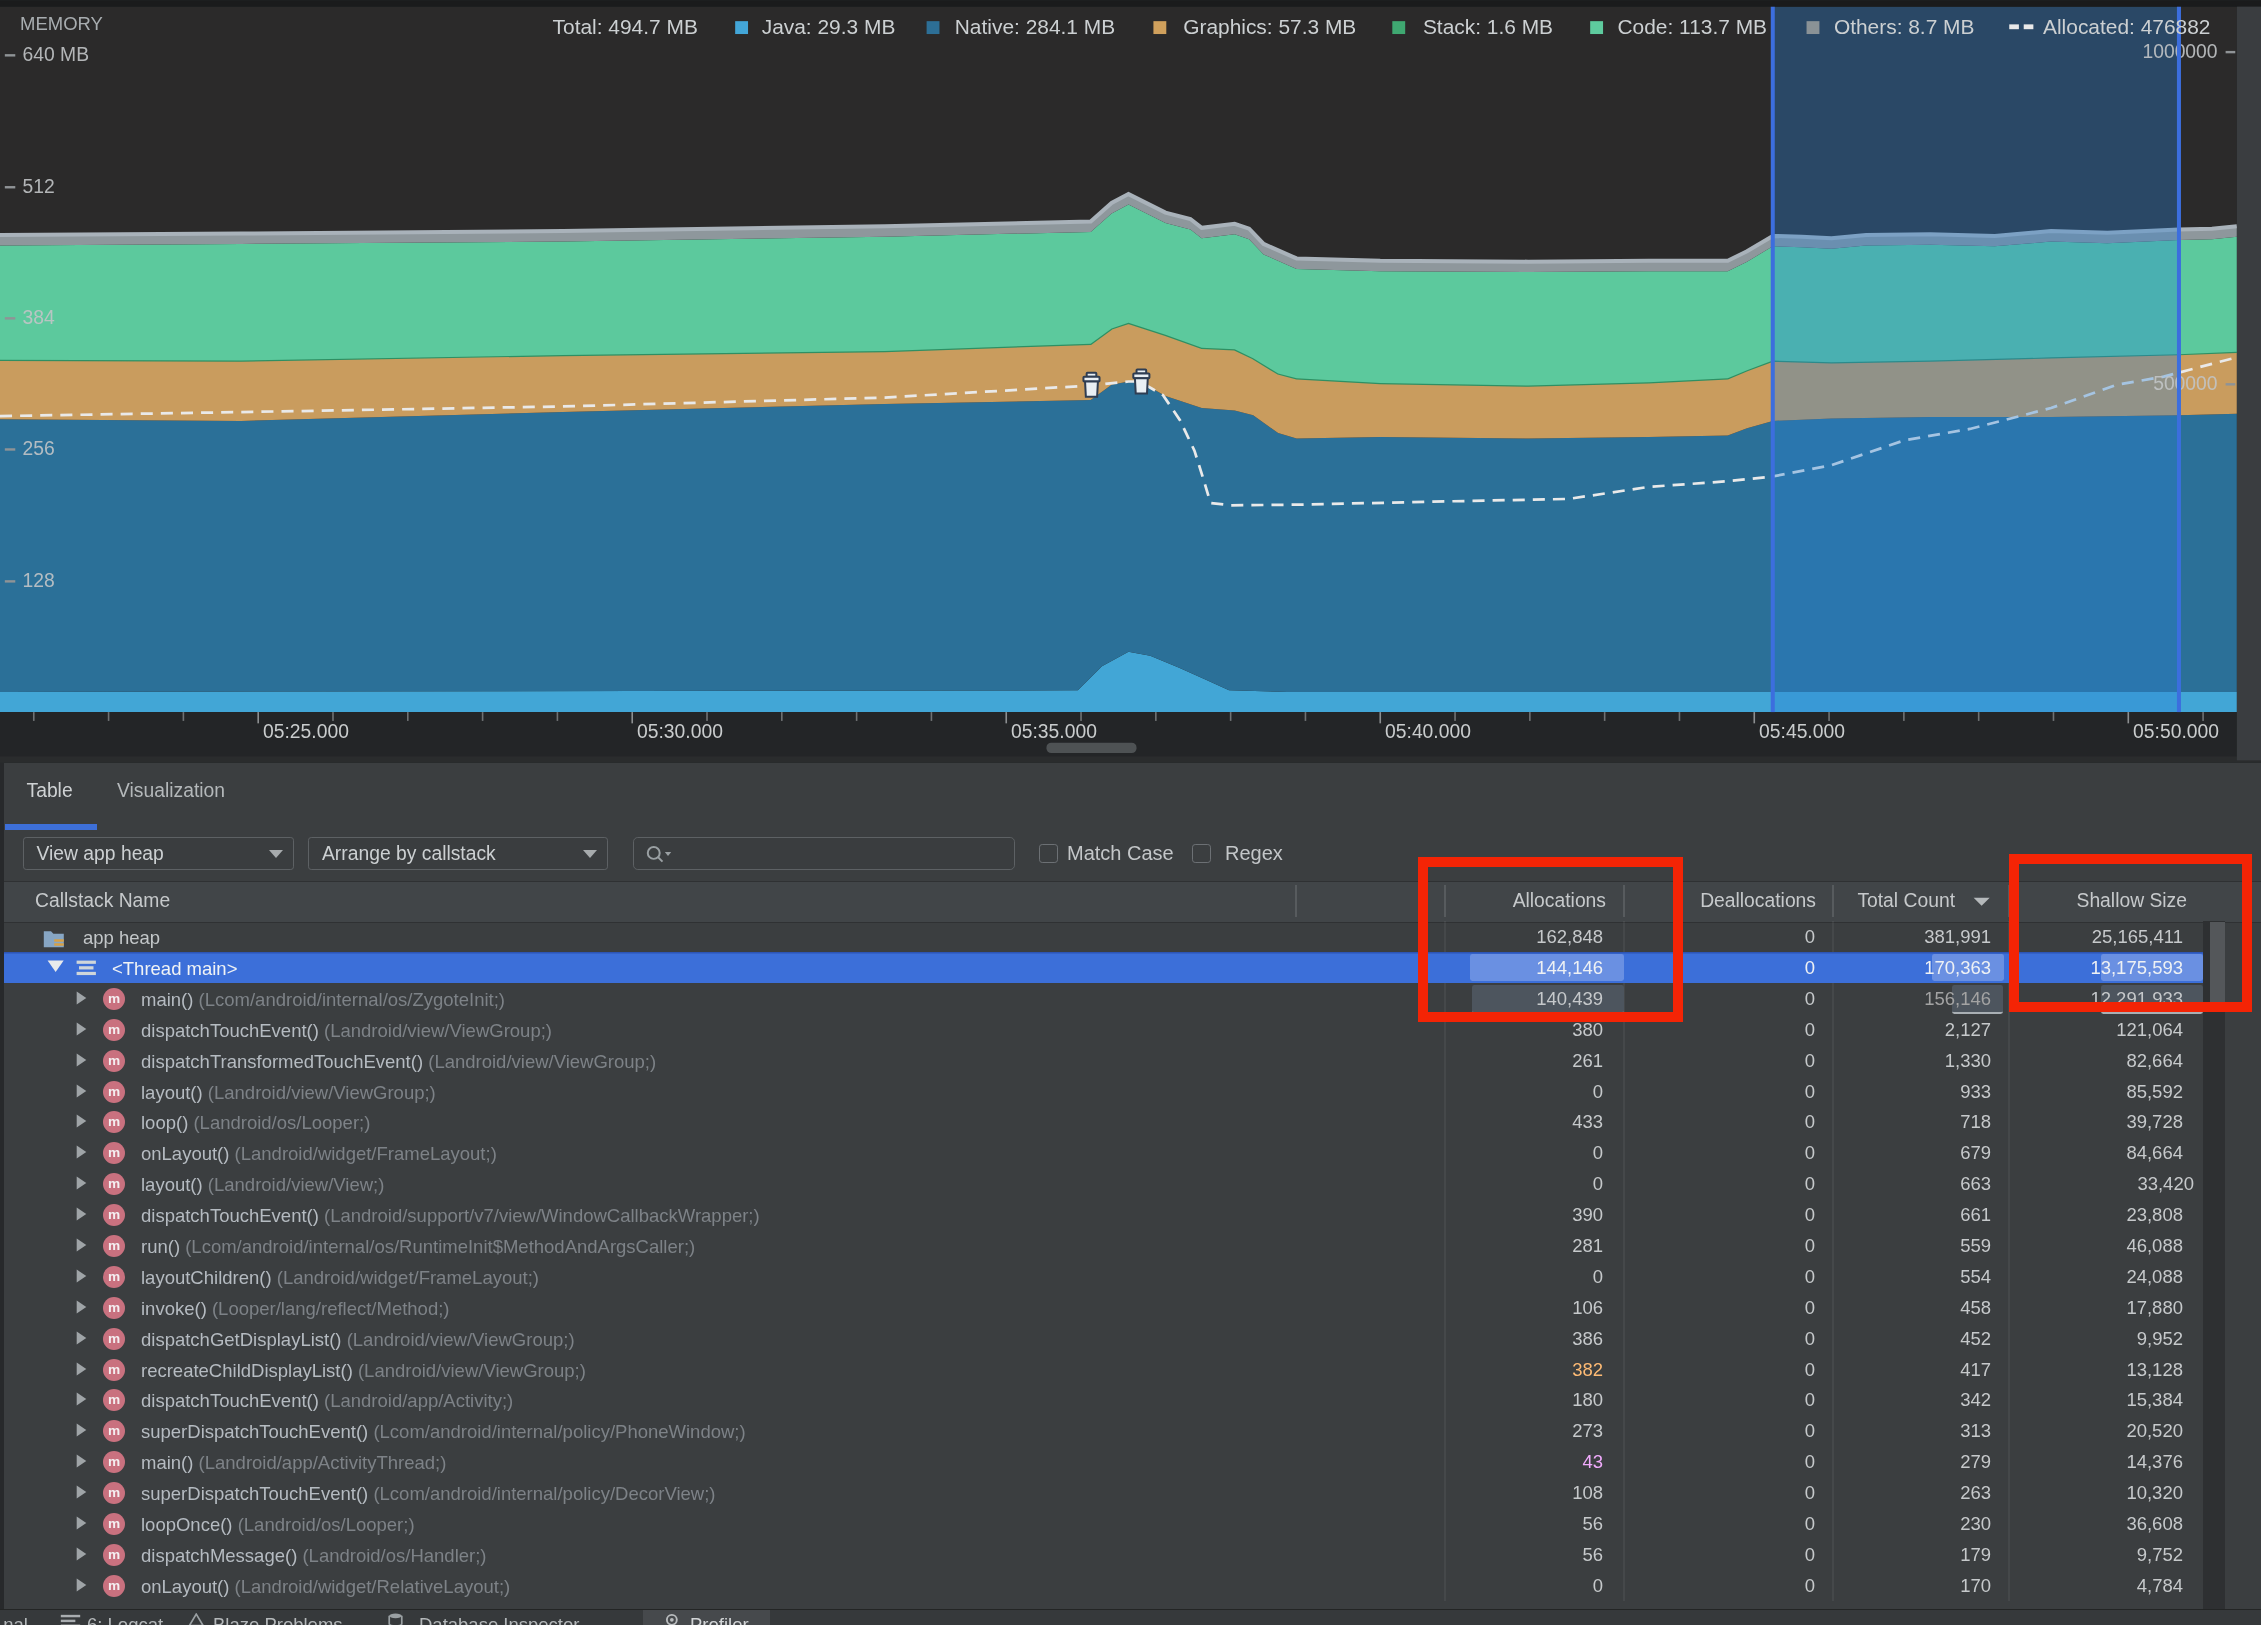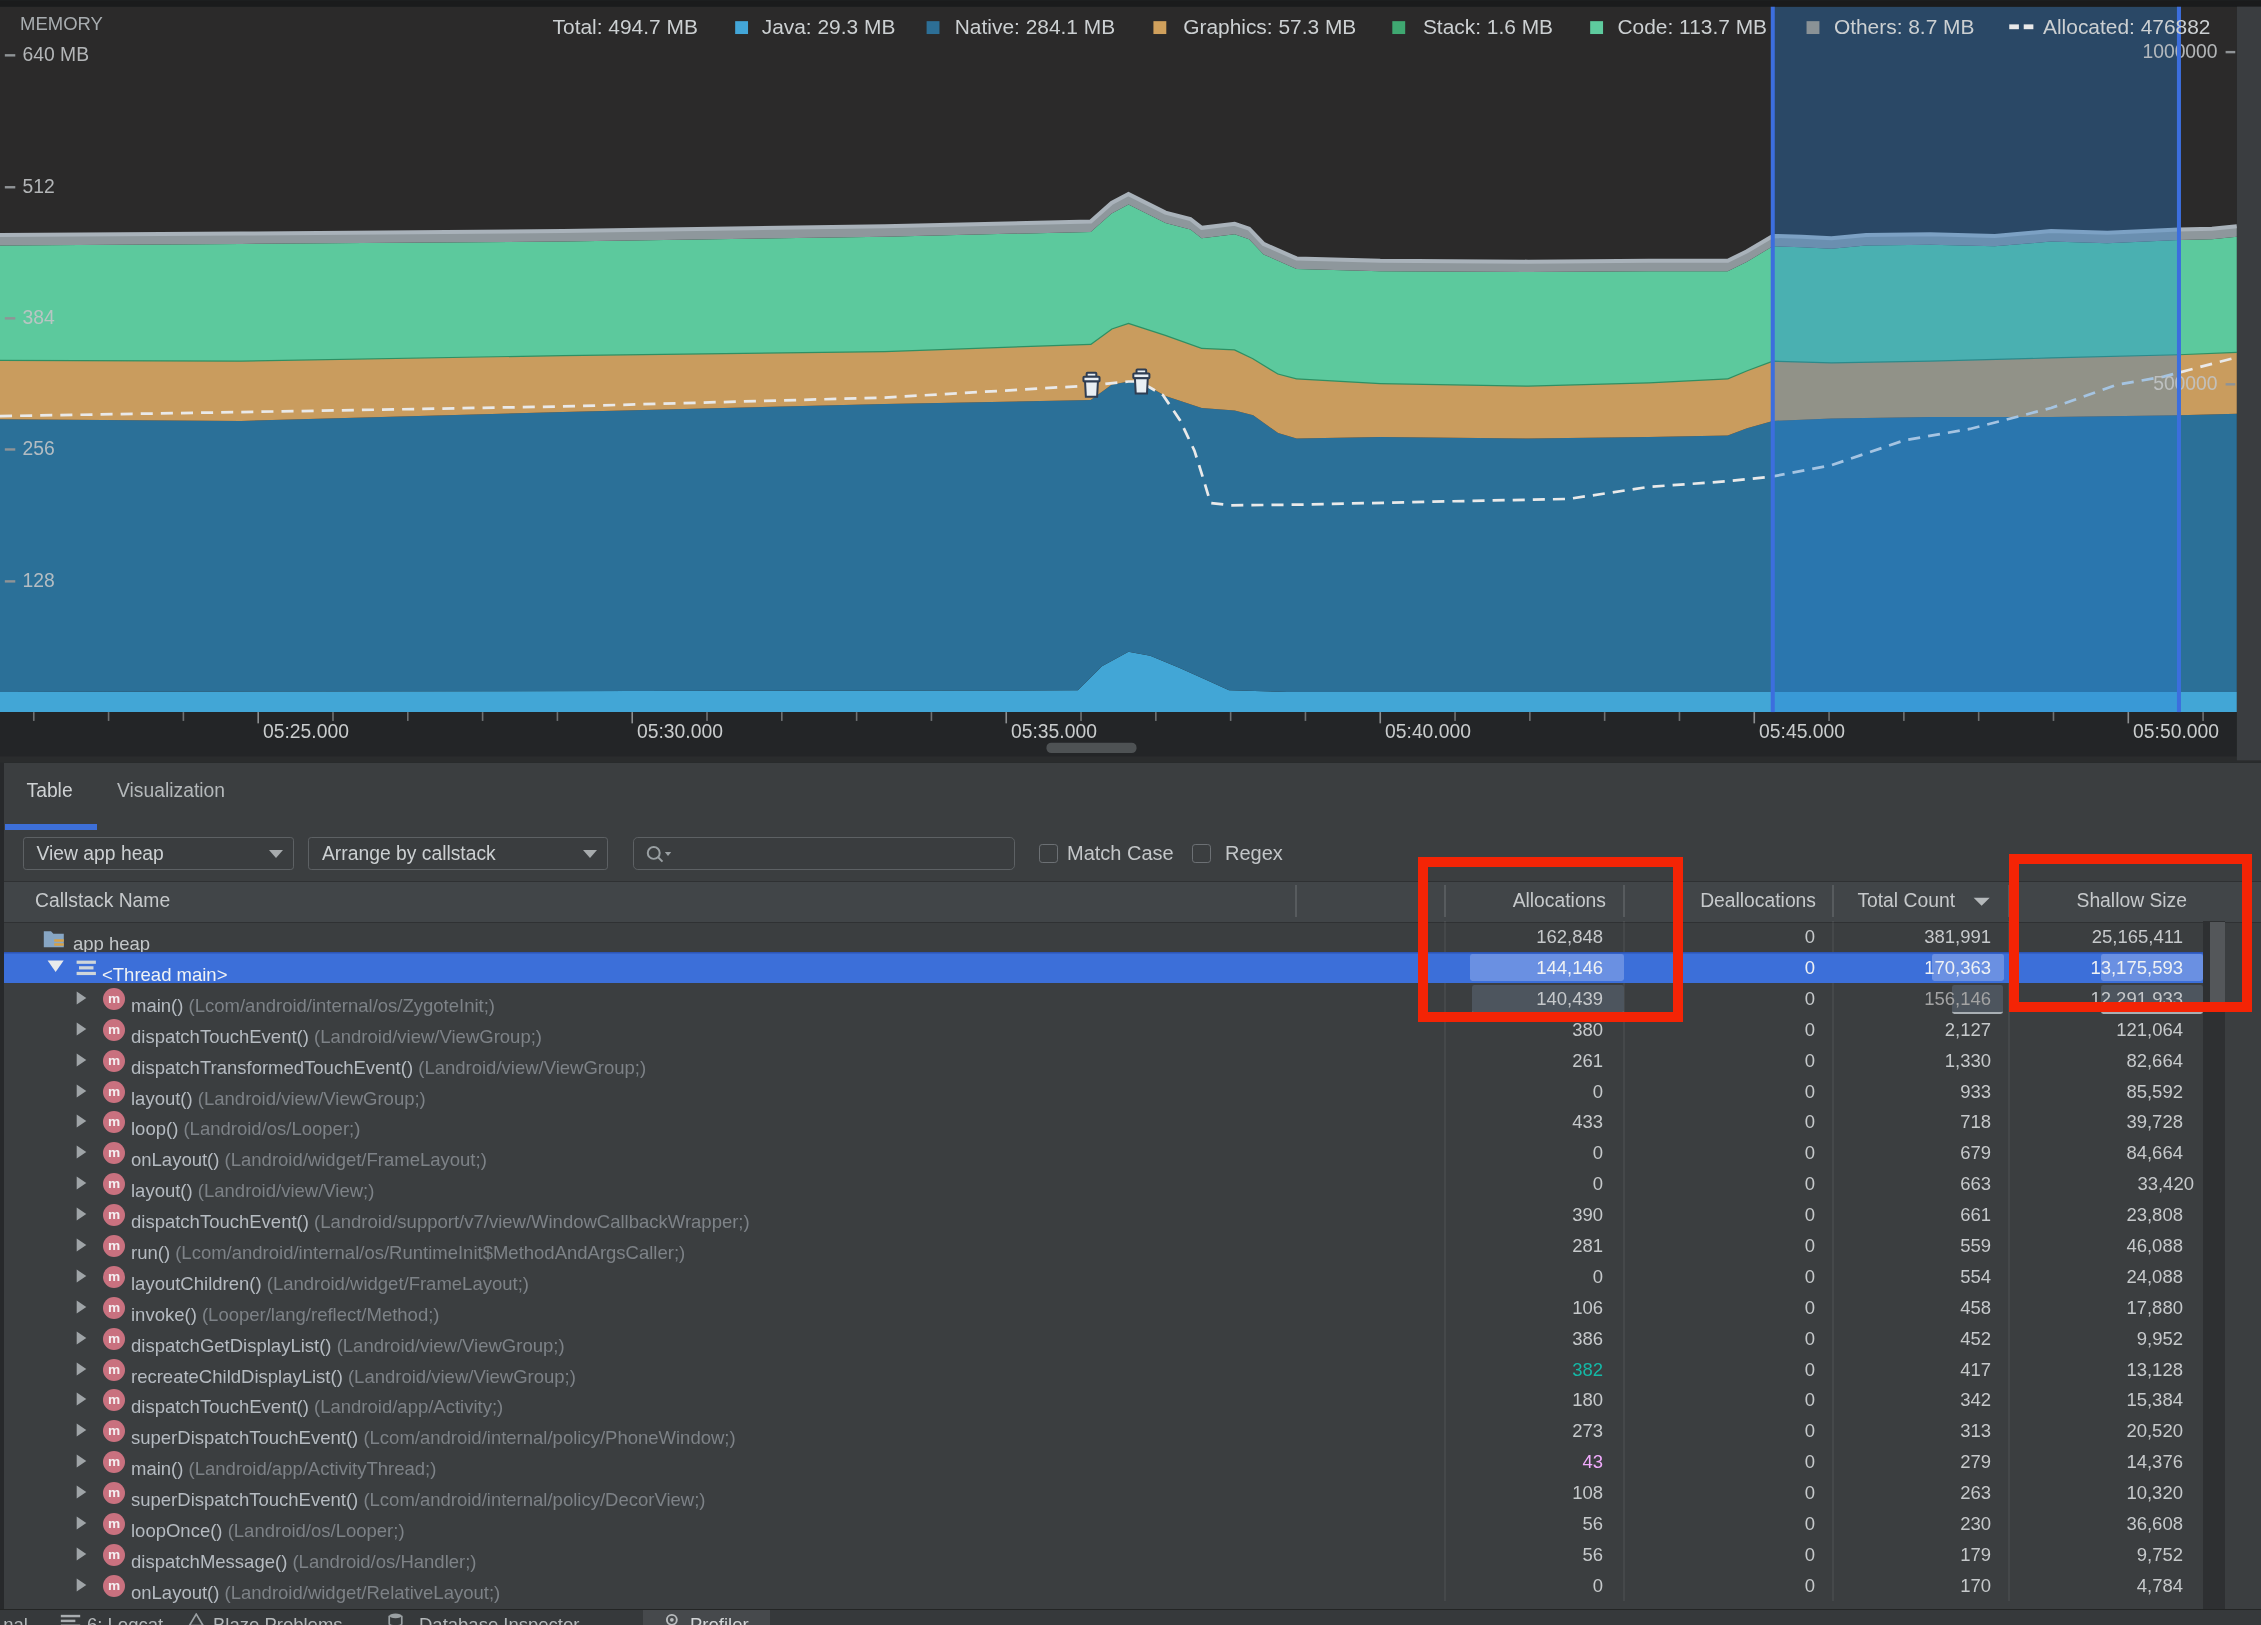--- a/index.html
+++ b/index.html
@@ -8,21 +8,21 @@
 .combo{position:absolute;top:837px;height:31px;border:1.6px solid #5d6164;border-radius:3.2px;background:#3a3d3f;color:#ccd0d2;font-size:19.3px;line-height:31px;}
 .combo .lbl{position:absolute;left:13px;white-space:nowrap;}
 .combo .car{position:absolute;right:9.7px;top:12px;width:0;height:0;border-left:7.2px solid transparent;border-right:7.2px solid transparent;border-top:8.8px solid #a7abad;}
 .cb{position:absolute;top:844px;width:17px;height:17px;border:1.6px solid #6c7074;border-radius:3.2px;background:#3b3e40;}
 .cblbl{position:absolute;top:842px;font-size:20px;color:#c3c6c8;}
 #thead{position:absolute;left:4px;top:881px;width:2257px;height:40px;background:#414548;border-top:1.6px solid #2f3133;border-bottom:1.6px solid #2f3133;}
 .hlabel{position:absolute;top:890px;font-size:19.3px;color:#c6c9cb;white-space:nowrap;}
 .vsep{position:absolute;top:921px;width:1.6px;height:680px;background:rgba(255,255,255,0.055);}
 .vseph{position:absolute;top:885px;width:1.6px;height:32px;background:#575b5e;}
 .row{position:absolute;left:4px;width:2199px;height:31px;font-size:18.5px;}
-.row .nm{position:absolute;top:12px;white-space:nowrap;}
+.row .nm{position:absolute;top:6px;white-space:nowrap;margin-left:10px;}
 .row .cls{color:#7d8287;}
 .row .num{position:absolute;top:4.8px;}
 .row .ic{position:absolute;top:7.2px;}
 .row .mc{position:absolute;left:99px;top:4.8px;width:22px;height:22px;border-radius:50%;background:#c9717f;color:#f4eef0;font-size:13.7px;font-weight:bold;text-align:center;line-height:22px;}
 .hl{position:absolute;top:1.6px;height:27px;border-radius:2.4px;}
 .hl.b{background:#6a90e2;}
 .hl.g{background:#4d555e;border-bottom:2.4px solid #a9afb4;}
 .redbox{position:absolute;border:10.5px solid #f42405;}
 #sbtrack{position:absolute;left:2203px;top:921px;width:22px;height:688px;background:#2e3032;}
 #sbthumb{position:absolute;left:2210px;top:922px;width:14.5px;height:80px;background:#54575a;}
@@ -338,21 +338,21 @@
       <span class="num" style="right:388px;color:#c6c9cb">0</span>
       <span class="num" style="right:212px;color:#c6c9cb">452</span>
       <span class="num" style="right:20px;color:#c6c9cb">9,952</span>
     </div>
 <div class="row" style="top:1354px;">
       <svg class="ic" style="left:71px" width="13" height="16" viewBox="0 0 16 20">
         <path d="M2 2 L14 10 L2 18 Z" fill="#9fa4a7"></path>
       </svg>
       <span class="mc">m</span>
       <span class="nm" style="left:127px;color:#b5bbc1">recreateChildDisplayList() <span class="cls">(Landroid/view/ViewGroup;)</span></span>
-      <span class="num" style="right:600px;color:#14b8a6">382</span>
+      <span class="num" style="right:600px;color:#fdba74">382</span>
       <span class="num" style="right:388px;color:#c6c9cb">0</span>
       <span class="num" style="right:212px;color:#c6c9cb">417</span>
       <span class="num" style="right:20px;color:#c6c9cb">13,128</span>
     </div>
 <div class="row" style="top:1384px;">
       <svg class="ic" style="left:71px" width="13" height="16" viewBox="0 0 16 20">
         <path d="M2 2 L14 10 L2 18 Z" fill="#9fa4a7"></path>
       </svg>
       <span class="mc">m</span>
       <span class="nm" style="left:127px;color:#b5bbc1">dispatchTouchEvent() <span class="cls">(Landroid/app/Activity;)</span></span>

